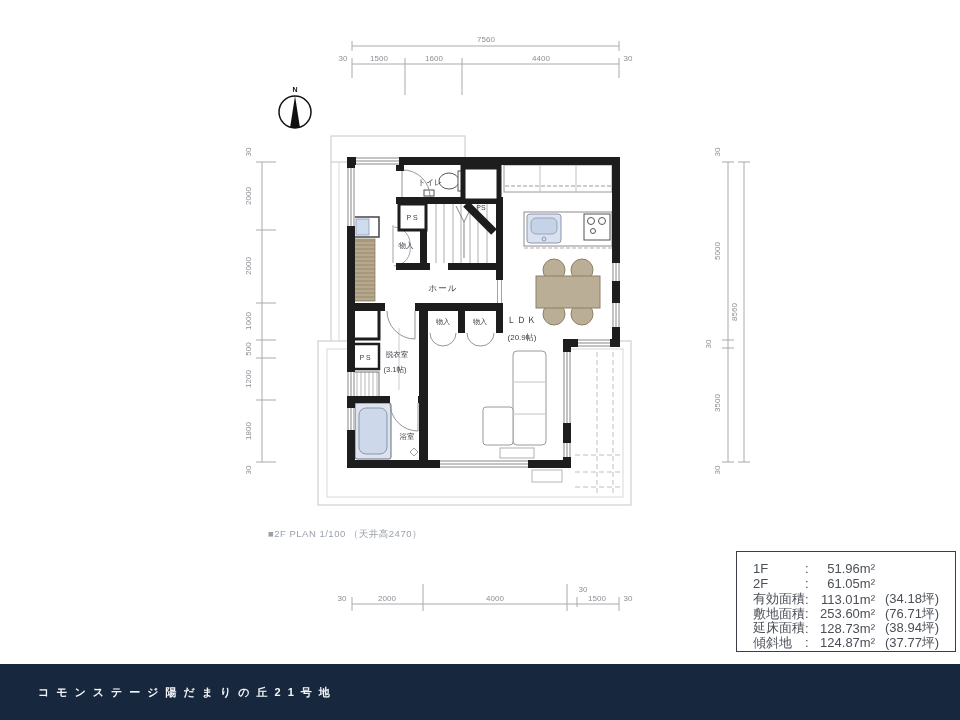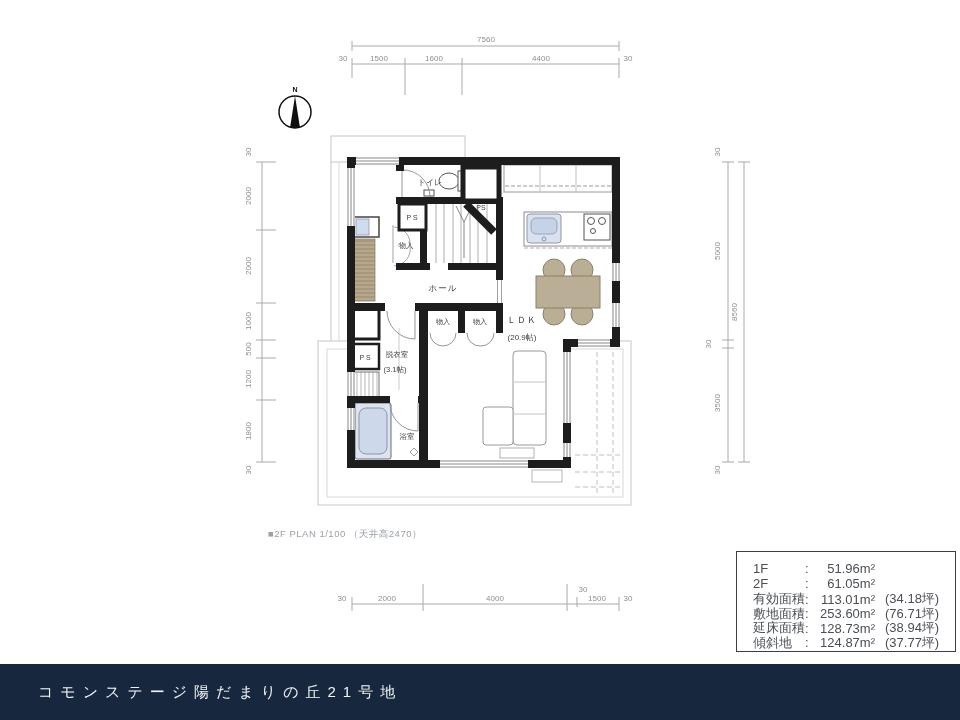--- a/index.html
+++ b/index.html
@@ -7,21 +7,21 @@
         font-family:"Liberation Sans","DejaVu Sans",sans-serif;}
   #plan-svg{position:absolute;left:0;top:0;}
   .area-table{position:absolute;left:736px;top:551px;width:220px;height:101px;
       border:1px solid #3a3f47;background:#fff;box-sizing:border-box;
       padding:9px 0 0 16px;font-size:13px;color:#4a4f57;}
   .area-row{display:grid;grid-template-columns:52px 12px 58px 66px;height:14.6px;align-items:center;}
   .area-row .val{text-align:right;}
   .area-row .tsubo{padding-left:10px;}
   .title-bar{position:absolute;left:0;top:664px;width:960px;height:56px;background:#17273d;
       display:flex;align-items:center;padding-left:38px;box-sizing:border-box;}
-  .title-bar span{color:#f2f5f8;font-size:15px;font-weight:normal;letter-spacing:7px;}
+  .title-bar span{color:#f2f5f8;font-size:11px;font-weight:bold;letter-spacing:7px;}
   .plan-caption{position:absolute;left:268px;top:528px;font-size:9.5px;color:#9aa1ab;letter-spacing:.5px;}
   text{font-family:"Liberation Sans","DejaVu Sans",sans-serif;}
   .dimt{font-size:8px;fill:#8a8f96;}
   .room{fill:#3c4047;}
 </style>
 </head>
 <body>
 
 <div id="page">
 

